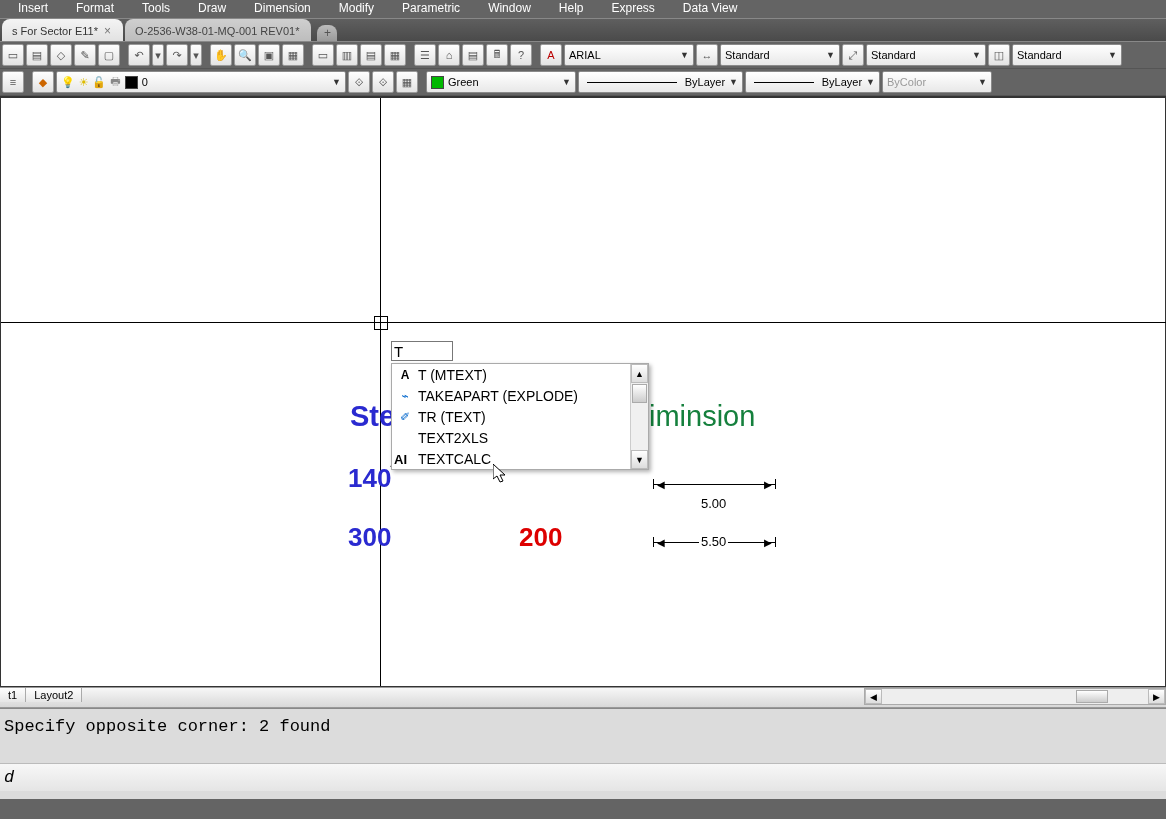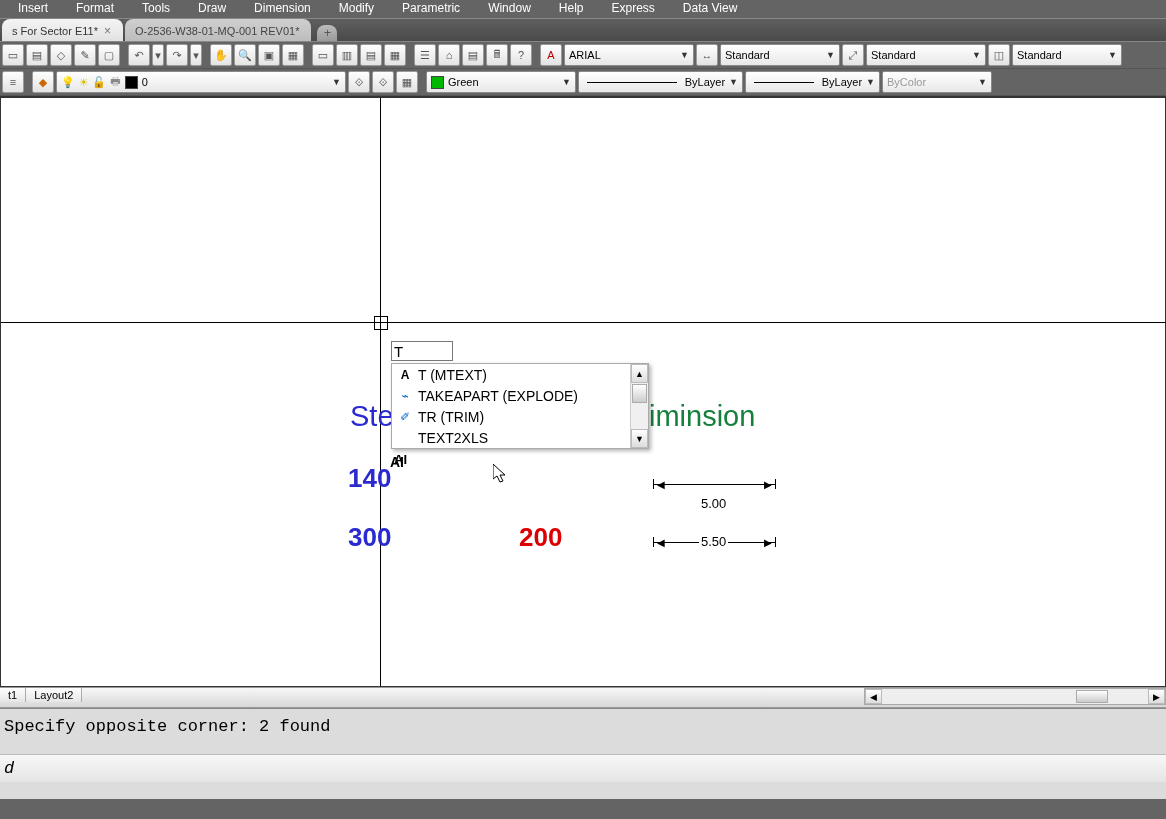--- a/index.html
+++ b/index.html
@@ -46,21 +46,21 @@
 .acscroll .thumb { height:17px; background:linear-gradient(#fff,#ccc); border:1px solid #aaa; margin:1px;}
 .cursor { position:absolute; left:492px; top:366px; pointer-events:none;}
 .layout-tabs { height:19px; background:linear-gradient(#f7f7f7,#d8d8d8); border-top:1px solid #999; border-bottom:1px solid #999; display:flex; align-items:flex-start; font-size:11px;}
 .layout-tab { padding:1px 8px; border-right:1px solid #aaa; background:linear-gradient(#fefefe,#e6e6e6);}
 .hscroll-region { flex:1; display:flex; justify-content:flex-end;}
 .hscroll { width:300px; height:15px; border:1px solid #aaa; background:#eee; display:flex; align-items:center;}
 .hscroll .btn { width:15px; height:13px; background:linear-gradient(#fff,#ddd); border:1px solid #bbb; display:flex; align-items:center; justify-content:center; font-size:9px;}
 .hscroll .track { flex:1; position:relative; height:13px;}
 .hscroll .thumb { position:absolute; right:40px; width:30px; height:11px; top:0; background:linear-gradient(#fff,#ccc); border:1px solid #aaa;}
 .cmdregion { background:#dcdcdc; border-top:1px solid #888; height:90px;}
-.cmdline { font-family:"Courier New", monospace; font-size:17px; padding:8px 4px; color:#000; border-bottom:1px solid #bbb; height:46px; box-sizing:border-box;}
+.cmdline { font-family:"Courier New", monospace; font-size:17px; padding:8px 4px; color:#000; border-bottom:1px solid #bbb; height:55px; box-sizing:border-box;}
 .cmdinput2 { font-family:"Courier New", monospace; font-size:17px; font-style:italic; padding:4px 4px; color:#000; background:linear-gradient(#f7f7f7,#e5e5e5);}
 </style>
 </head>
 <body>
 
 <div class="menubar">
   <div>Insert</div>
   <div>Format</div>
   <div>Tools</div>
   <div>Draw</div>
@@ -172,21 +172,21 @@
     </div>
   </div>
 </div>
 
 <div class="canvas-area">
 <div class="draw">
   <div class="crossV"></div>
   <div class="crossH"></div>
   <div class="pickbox"></div>
 
-  <div class="textlabel" style="left:349px;top:302px;color:#2a2ad0;font-weight:normal;font-size:29px">Ste</div>
+  <div class="textlabel" style="left:349px;top:302px;color:#2a2ad0;font-weight:bold;font-size:29px">Ste</div>
   <div class="textlabel" style="left:648px;top:302px;color:#15803d;font-size:29px">iminsion</div>
 
   <div class="textlabel" style="left:347px;top:365px;color:#2a2ad0;font-weight:bold;font-size:26px">140</div>
   <div class="textlabel" style="left:389px;top:356px;color:#000;font-weight:bold;font-size:14px">AI</div>
   <div class="textlabel" style="left:347px;top:424px;color:#2a2ad0;font-weight:bold;font-size:26px">300</div>
   <div class="textlabel" style="left:518px;top:424px;color:#d00;font-weight:bold;font-size:26px">200</div>
 
   <div class="dimline" style="left:652px;top:386px;width:122px"></div>
   <div class="dimtick" style="left:652px;top:381px"></div>
   <div class="dimtick" style="left:774px;top:381px"></div>
@@ -207,25 +207,29 @@
     <div class="acitem">
           <span class="acicon" style="font-weight:bold">A</span>
           <span>T (MTEXT)</span>
         </div>
     <div class="acitem">
           <span class="acicon" style="color:#06c">⌁</span>
           <span>TAKEAPART (EXPLODE)</span>
         </div>
     <div class="acitem">
           <span class="acicon" style="color:#06c">✐</span>
-          <span>TR (TRIM)</span>
+          <span>TR (TEXT)</span>
         </div>
     <div class="acitem">
           <span class="acicon"></span>
           <span>TEXT2XLS</span>
+        </div>
+    <div class="acitem">
+          <span class="acicon"></span>
+          <span>TEXTCALC</span>
         </div>
     <div class="acscroll">
       <div class="up">▲</div>
       <div class="thumb"></div>
       <div style="flex:1"></div>
       <div class="dn" style="position:absolute;bottom:0;left:0;right:0">▼</div>
     </div>
   </div>
 
   <div style="position:absolute;left:393px;top:354px;font-weight:bold;font-size:13px;color:#000">AI</div>

